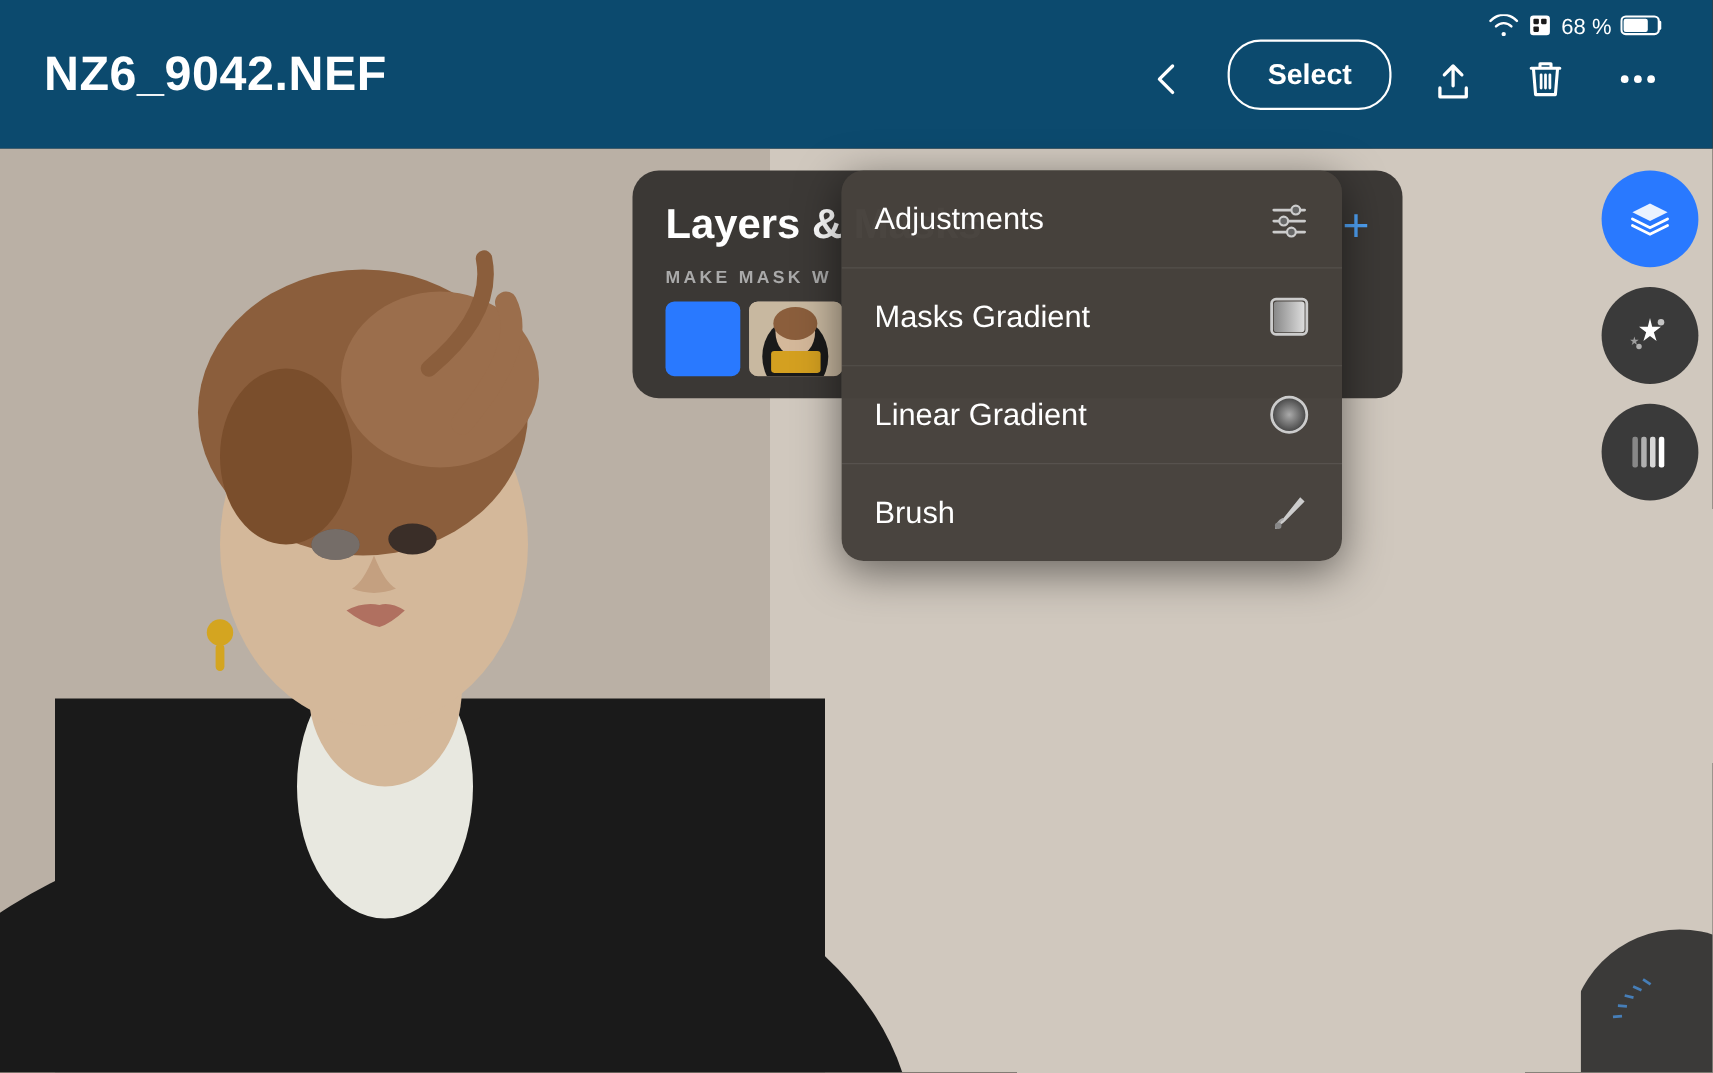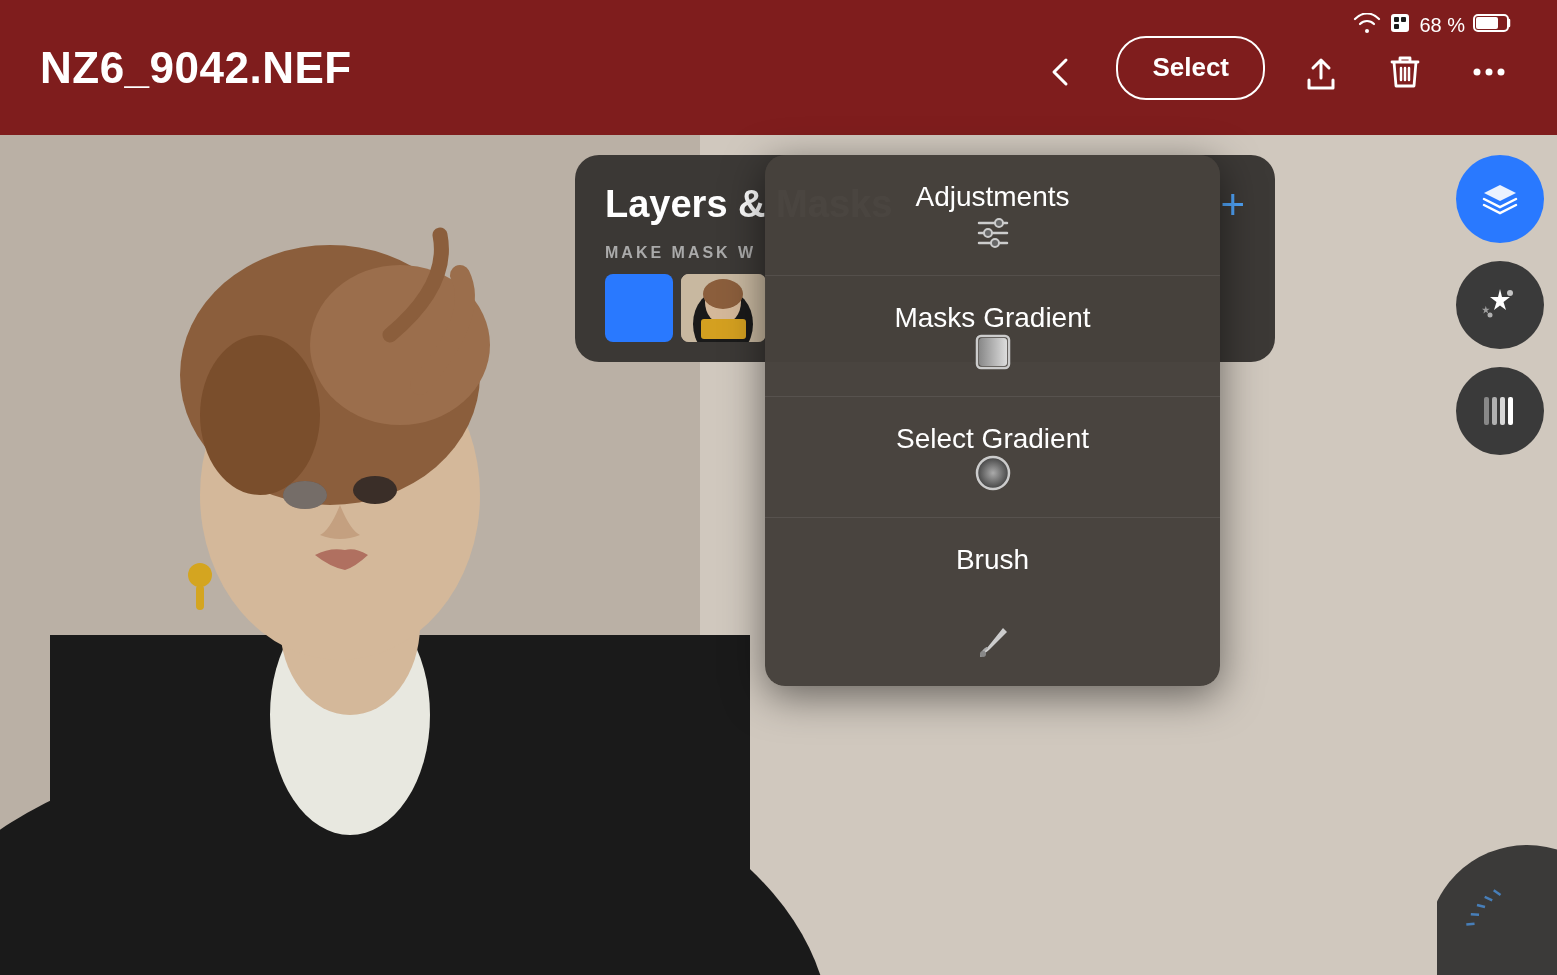--- a/index.html
+++ b/index.html
@@ -13,21 +13,21 @@
       position: relative;
     }
 
     
     .top-bar {
       position: absolute;
       top: 0;
       left: 0;
       right: 0;
       height: 135px;
-      background: #7f1d1d;
+      background: #0c4a6e;
       display: flex;
       align-items: center;
       justify-content: space-between;
       padding: 0 40px;
       z-index: 10;
     }
 
     .top-bar-title {
       color: #ffffff;
       font-size: 44px;
@@ -226,21 +226,20 @@
       box-shadow: 0 10px 40px rgba(0,0,0,0.5);
     }
 
     .dropdown-item {
       display: flex;
       align-items: center;
       justify-content: space-between;
       padding: 26px 30px;
       cursor: pointer;
       border-bottom: 1px solid rgba(255,255,255,0.08);
-      flex-direction: column;
     }
 
     .dropdown-item:last-child {
       border-bottom: none;
       gap: 48px;
     }
 
     .dropdown-item-label {
       color: #ffffff;
       font-size: 28px;
@@ -451,21 +450,21 @@
           <linearGradient id="lg1" x1="0" y1="0" x2="1" y2="0">
             <stop offset="0%" stop-color="#888"></stop>
             <stop offset="100%" stop-color="#ddd"></stop>
           </linearGradient>
         </defs>
       </svg>
     </div>
   </div>
 
   <div class="dropdown-item">
-    <span class="dropdown-item-label">Select Gradient</span>
+    <span class="dropdown-item-label">Linear Gradient</span>
     <div class="dropdown-item-icon">
       <svg width="36" height="36" viewBox="0 0 36 36" fill="none">
         <circle cx="18" cy="18" r="16" stroke="#cccccc" stroke-width="2.5" fill="url(#rg1)"></circle>
         <defs>
           <radialGradient id="rg1" cx="50%" cy="50%" r="50%">
             <stop offset="0%" stop-color="#aaa"></stop>
             <stop offset="100%" stop-color="#444"></stop>
           </radialGradient>
         </defs>
       </svg>

